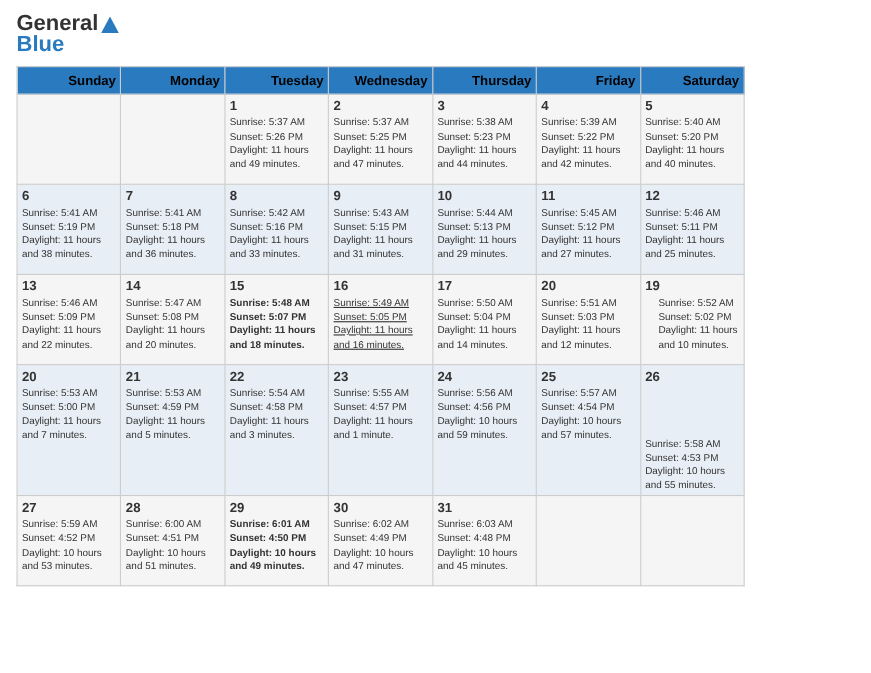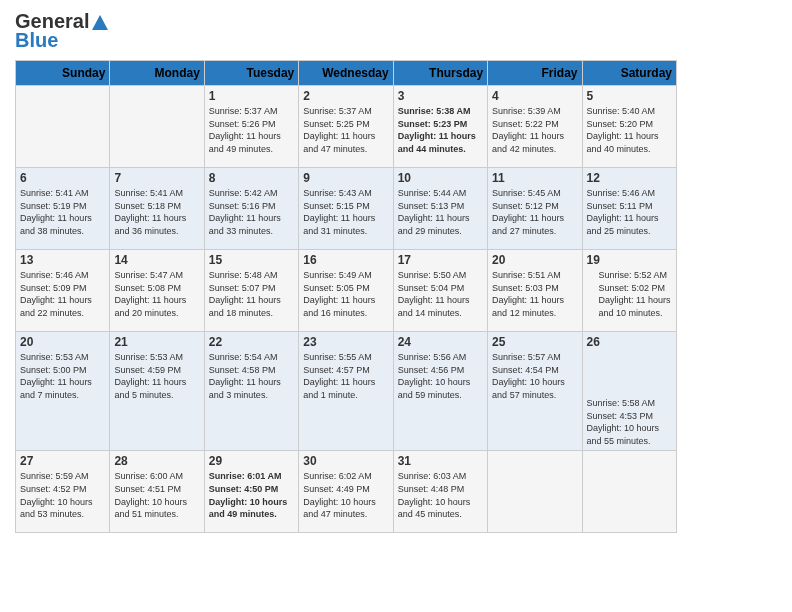--- a/index.html
+++ b/index.html
@@ -121,21 +121,21 @@
 Daylight: 11 hours and 49 minutes.</div>
           </td>
           <td>
             <span class="day-num">2</span>
             <div class="cell-text" style="white-space: pre-line;">Sunrise: 5:37 AM
 Sunset: 5:25 PM
 Daylight: 11 hours and 47 minutes.</div>
           </td>
           <td>
             <span class="day-num">3</span>
-            <div class="cell-text" style="white-space: pre-line; font-weight: bold;">Sunrise: 5:38 AM
+            <div class="cell-text" style="white-space: pre-line;">Sunrise: 5:38 AM
 Sunset: 5:23 PM
 Daylight: 11 hours and 44 minutes.</div>
           </td>
           <td>
             <span class="day-num">4</span>
             <div class="cell-text" style="white-space: pre-line;">Sunrise: 5:39 AM
 Sunset: 5:22 PM
 Daylight: 11 hours and 42 minutes.</div>
           </td>
           <td>
@@ -197,27 +197,27 @@
 Daylight: 11 hours and 22 minutes.</div>
           </td>
           <td>
             <span class="day-num">14</span>
             <div class="cell-text" style="white-space: pre-line;">Sunrise: 5:47 AM
 Sunset: 5:08 PM
 Daylight: 11 hours and 20 minutes.</div>
           </td>
           <td>
             <span class="day-num">15</span>
-            <div class="cell-text" style="white-space: pre-line;">Sunrise: 5:48 AM
+            <div class="cell-text" style="white-space: pre-line; font-weight: bold;">Sunrise: 5:48 AM
 Sunset: 5:07 PM
 Daylight: 11 hours and 18 minutes.</div>
           </td>
           <td>
             <span class="day-num">16</span>
-            <div class="cell-text" style="white-space: pre-line;">Sunrise: 5:49 AM
+            <div class="cell-text" style="white-space: pre-line; text-decoration: underline;">Sunrise: 5:49 AM
 Sunset: 5:05 PM
 Daylight: 11 hours and 16 minutes.</div>
           </td>
           <td>
             <span class="day-num">17</span>
             <div class="cell-text" style="white-space: pre-line;">Sunrise: 5:50 AM
 Sunset: 5:04 PM
 Daylight: 11 hours and 14 minutes.</div>
           </td>
           <td>

